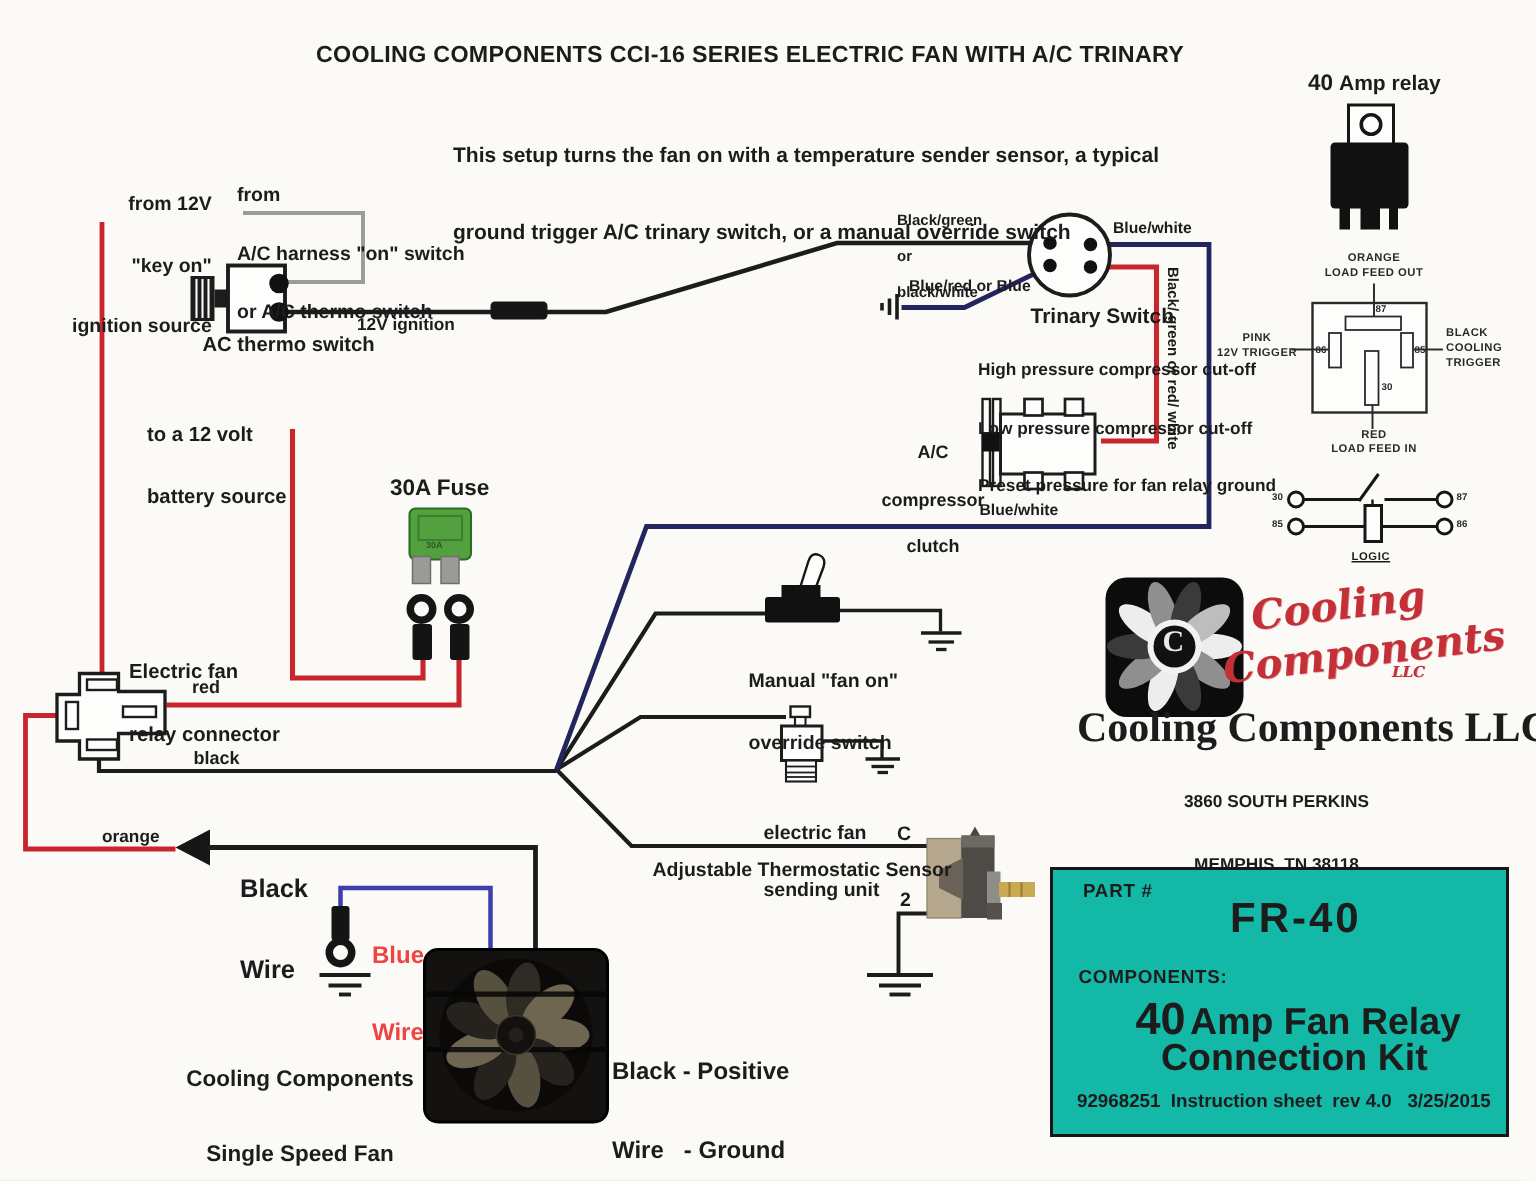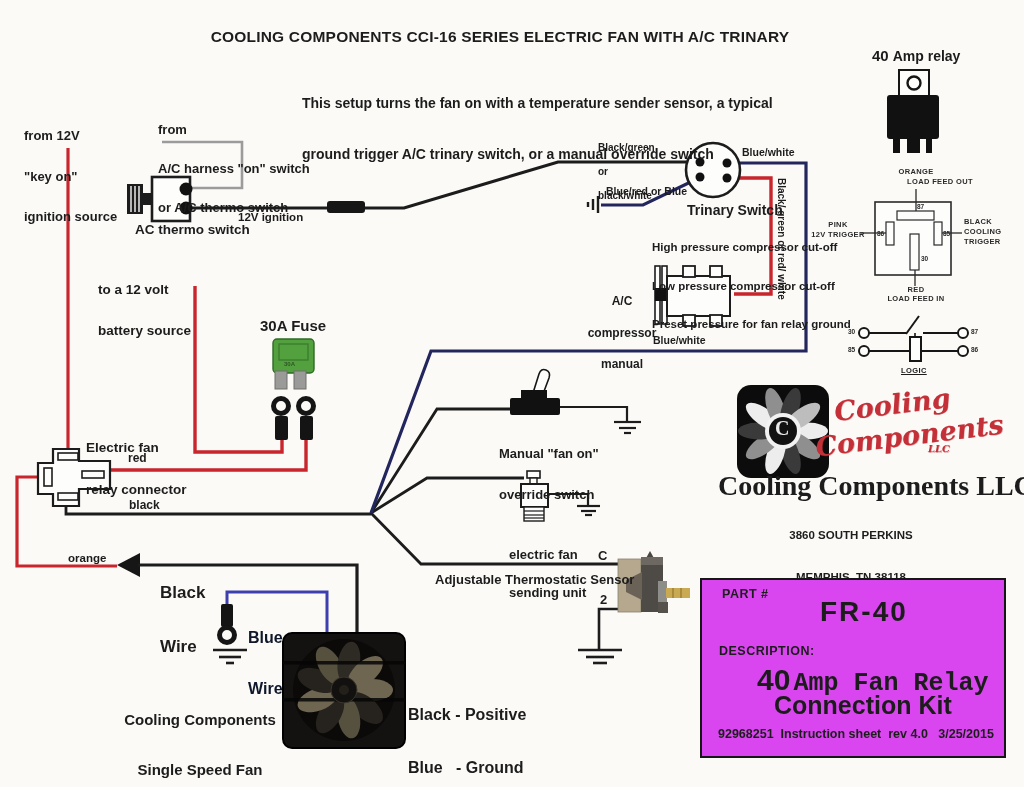--- a/index.html
+++ b/index.html
@@ -6,24 +6,24 @@
   .canvas{position:relative;width:1024px;height:787px;background:#fbfaf7;overflow:hidden;
           font-family:"Liberation Sans",sans-serif;color:#1c1c1c;}
   svg.layer{position:absolute;left:0;top:0;}
   .lbl{position:absolute;white-space:pre;line-height:1.05;color:#1c1c1c;}
   .lbl span{display:block;}
   .w600{font-weight:600;}
   .w700{font-weight:700;}
   .tiny{font-size:7.5px;letter-spacing:.35px;font-weight:600;color:#2a2a2a;}
   .pnum{position:absolute;font-size:6.5px;font-weight:600;color:#2a2a2a;white-space:pre;}
   .center{text-align:center;}
-  .blue{color:#0f172a;}
+  .blue{color:#ef4444;}
   .vertical{writing-mode:vertical-rl;}
   .partbox{position:absolute;left:700px;top:578px;width:302px;height:176px;
-           border:2.5px solid #161616;background:#d946ef;}
+           border:2.5px solid #161616;background:#14b8a6;}
   .script{font-family:"DejaVu Serif",serif;font-style:italic;font-weight:700;color:#c43038;
           text-shadow:0.5px 0.5px 0 rgba(196,48,56,.45);}
 </style>
 </head>
 <body>
 
 <div class="canvas">
 
   <svg class="layer" width="1024" height="787" viewBox="0 0 1024 787">
 
@@ -243,21 +243,21 @@
       <circle cx="783" cy="431" r="14" fill="#111"></circle>
     </g>
   </svg>
 
   <div class="lbl w700 center" style="left:200px;top:29px;width:600px;font-size:15.5px;letter-spacing:.2px;">COOLING COMPONENTS CCI-16 SERIES ELECTRIC FAN WITH A/C TRINARY</div>
   <div class="lbl w700" style="left:302px;top:61px;font-size:14px;line-height:17px;">
     <span>This setup turns the fan on with a temperature sender sensor, a typical</span>
     <span>ground trigger A/C trinary switch, or a manual override switch</span>
   </div>
 
-  <div class="lbl w600" style="left:24px;top:102px;font-size:13px;line-height:13.5px;">
+  <div class="lbl w600" style="left:48px;top:102px;font-size:13px;line-height:13.5px;text-align:right;">
     <span>from 12V</span>
     <span>"key on"</span>
     <span>ignition source</span>
   </div>
 
   <div class="lbl w600" style="left:158px;top:97px;font-size:13px;line-height:13px;">
     <span>from</span>
     <span>A/C harness "on" switch</span>
     <span>or A/C thermo switch</span>
   </div>
@@ -293,21 +293,21 @@
     <span>Wire</span>
   </div>
 
   <div class="lbl w700 center" style="left:110px;top:679px;width:180px;font-size:15px;line-height:16.5px;">
     <span>Cooling Components</span>
     <span>Single Speed Fan</span>
   </div>
 
   <div class="lbl w700" style="left:408px;top:671px;font-size:16px;line-height:17.5px;">
     <span>Black - Positive</span>
-    <span>Blue   - Ground</span>
+    <span>Wire   - Ground</span>
   </div>
 
   <div class="lbl w600" style="left:598px;top:128px;font-size:10px;line-height:8px;">
     <span>Black/green</span>
     <span>or</span>
     <span>black/white</span>
   </div>
 
   <div class="lbl w600" style="left:606px;top:186px;font-size:10.5px;">Blue/red or Blue</div>
 
@@ -321,42 +321,42 @@
     <span>High pressure compressor cut-off</span>
     <span>Low pressure compressor cut-off</span>
     <span>Preset pressure for fan relay ground</span>
   </div>
 
   <div class="lbl w600 vertical" style="left:775px;top:178px;height:118px;font-size:10px;">Black/ green or red/ white</div>
 
   <div class="lbl w600 center" style="left:586px;top:275px;width:72px;font-size:12px;line-height:10.5px;">
     <span>A/C</span>
     <span>compressor</span>
-    <span>manual</span>
+    <span>clutch</span>
   </div>
 
   <div class="lbl w600" style="left:499px;top:420px;font-size:13px;line-height:13.5px;">
     <span>Manual "fan on"</span>
     <span>override switch</span>
   </div>
 
   <div class="lbl w600" style="left:509px;top:524px;font-size:13px;line-height:12.5px;">
     <span>electric fan</span>
     <span>sending unit</span>
   </div>
 
   <div class="lbl w700" style="left:435px;top:573px;font-size:13px;">Adjustable Thermostatic Sensor</div>
 
   <div class="lbl w700" style="left:598px;top:549px;font-size:13px;">C</div>
   <div class="lbl w700" style="left:600px;top:593px;font-size:13px;">2</div>
 
   <div class="lbl" style="left:872px;top:48px;font-size:14px;"><span style="display:inline;font-weight:700;font-size:15px;">40</span><span style="display:inline;font-weight:600;margin-left:4px;">Amp relay</span></div>
 
   <div class="lbl tiny center" style="left:866px;top:168px;width:100px;">ORANGE</div>
-  <div class="lbl tiny center" style="left:890px;top:178px;width:100px;">LOAD FEED OUT</div>
+  <div class="lbl tiny center" style="left:866px;top:178px;width:100px;">LOAD FEED OUT</div>
   <div class="lbl tiny center" style="left:798px;top:221px;width:80px;">PINK</div>
   <div class="lbl tiny center" style="left:798px;top:231px;width:80px;">12V TRIGGER</div>
   <div class="lbl tiny" style="left:964px;top:218px;">BLACK</div>
   <div class="lbl tiny" style="left:964px;top:228px;">COOLING</div>
   <div class="lbl tiny" style="left:964px;top:238px;">TRIGGER</div>
   <div class="lbl tiny center" style="left:866px;top:286px;width:100px;">RED</div>
   <div class="lbl tiny center" style="left:866px;top:295px;width:100px;">LOAD FEED IN</div>
 
   <div class="pnum" style="left:917px;top:203px;">87</div>
   <div class="pnum" style="left:877px;top:230px;">86</div>
@@ -379,19 +379,19 @@
     <span>3860 SOUTH PERKINS</span>
     <span>MEMPHIS, TN 38118</span>
     <span>(901) 336-6194</span>
     <span>Fax (901) 375-0088</span>
     <span>www.coolingcomponentsinc.com</span>
   </div>
 
   <div class="partbox">
     <div class="lbl w600" style="left:20px;top:8px;font-size:12.5px;letter-spacing:.5px;">PART #</div>
     <div class="lbl w700" style="left:118px;top:17px;font-size:28px;letter-spacing:2px;">FR-40</div>
-    <div class="lbl w600" style="left:17px;top:65px;font-size:12.5px;letter-spacing:.5px;">DESCRIPTION:</div>
-    <div class="lbl" style="left:55px;top:84px;"><span style="display:inline;font-size:30px;font-weight:700;">40</span><span style="display:inline;font-size:25px;font-weight:600;margin-left:3px;font-family:Liberation Mono, monospace;">Amp Fan Relay</span></div>
+    <div class="lbl w600" style="left:17px;top:65px;font-size:12.5px;letter-spacing:.5px;">COMPONENTS:</div>
+    <div class="lbl" style="left:55px;top:84px;"><span style="display:inline;font-size:30px;font-weight:700;">40</span><span style="display:inline;font-size:25px;font-weight:600;margin-left:3px;">Amp Fan Relay</span></div>
     <div class="lbl w600" style="left:72px;top:112px;font-size:25px;">Connection Kit</div>
     <div class="lbl w600" style="left:16px;top:148px;font-size:12.5px;">92968251  Instruction sheet  rev 4.0   3/25/2015</div>
   </div>
 
 </div>
 
 </body></html>

